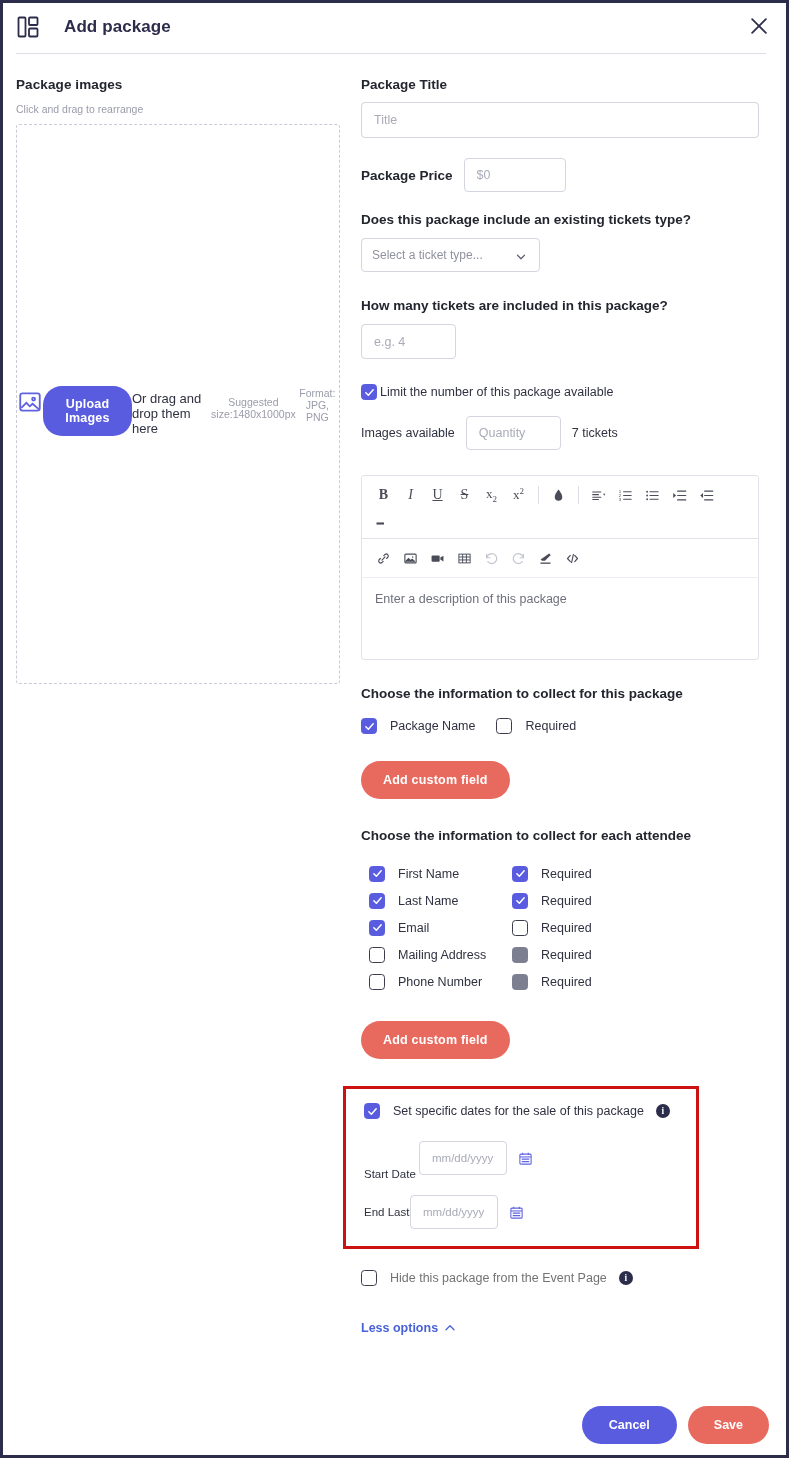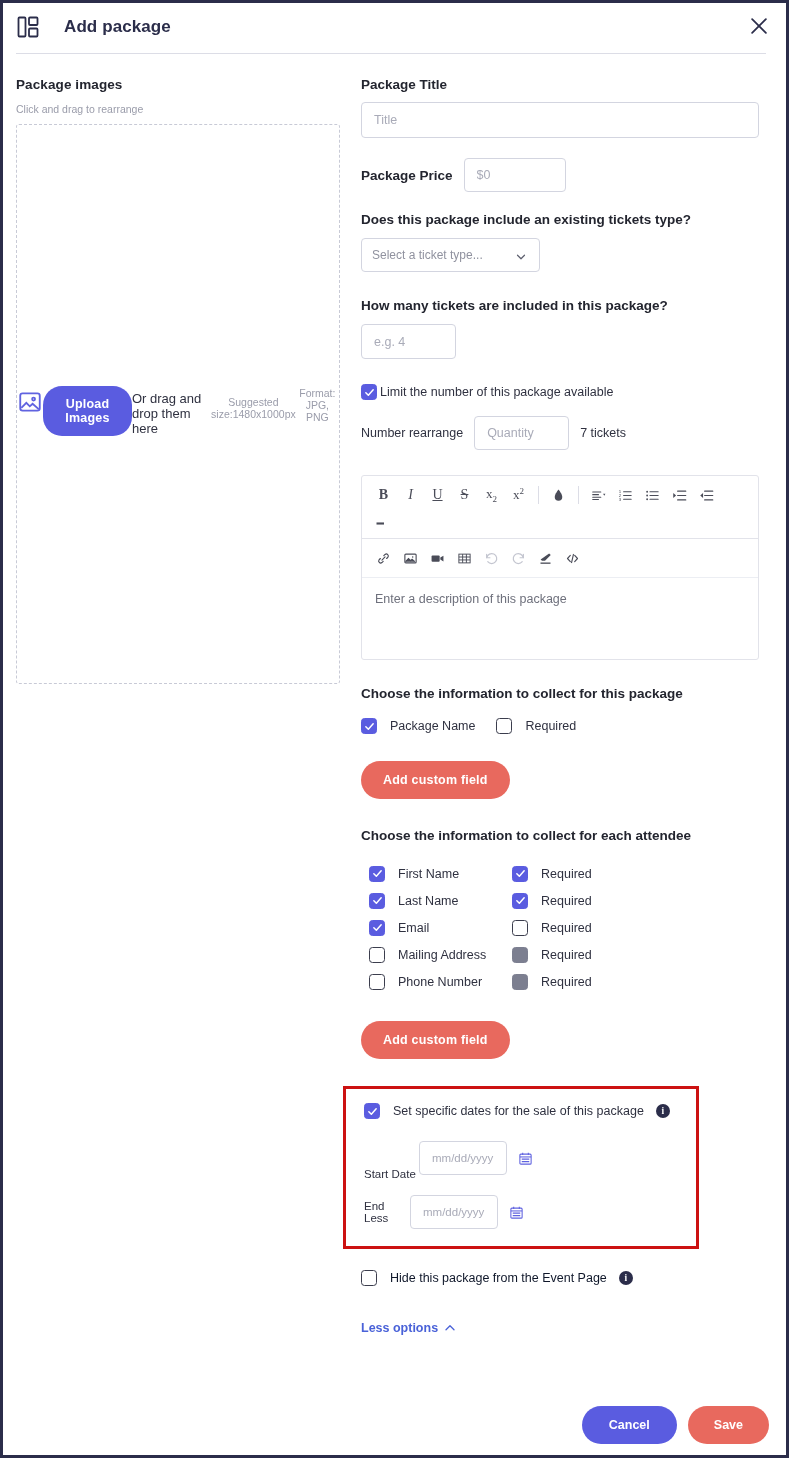--- a/index.html
+++ b/index.html
@@ -205,21 +205,21 @@
   }
   .date-row { display: flex; align-items: center; margin-top: 17px; }
   .date-label { width: 54px; font-size: 11.5px; color: #2f3140; }
   .date-input { width: 88px; height: 34px; font-size: 11.5px; }
   .cal-icon { margin-left: 11px; width: 15px; height: 15px; color: #6063e0; cursor: pointer; }
   #date-row-start .date-label { width: 55px; margin-top: 32px; }
   #date-row-end  { margin-top: 15px; }
   #date-row-end .date-label { width: 46px; }
 
   #hide-row { margin-top: 21px; display: flex; align-items: center; }
-  #hide-label { margin-left: 13px; font-size: 12.5px; color: #0f172a; }
+  #hide-label { margin-left: 13px; font-size: 12.5px; color: #737373; }
 
   #less-options {
     margin-top: 35px;
     display: inline-flex; align-items: center; gap: 6px;
     font-size: 12.5px; font-weight: bold; color: #4a62d8;
     cursor: pointer;
   }
   #less-chevron { width: 12px; height: 12px; }
 
   
@@ -310,21 +310,21 @@
       <div id="limit-row" class="cb-row">
         <span class="cb on">
           <svg class="tick" viewBox="0 0 24 24" fill="none" stroke="currentColor" stroke-width="3.2" stroke-linecap="round" stroke-linejoin="round">
               <polyline points="4,12.5 9.5,18 20,6"></polyline>
             </svg>
         </span>
         <span class="cb-label">Limit the number of this package available</span>
       </div>
 
       <div id="num-avail-row">
-        <span id="num-avail-label">Number rearrange</span>
+        <span id="num-avail-label">Images available</span>
         <input id="qty-input" class="txt-input" type="text" placeholder="Quantity" style="">
         <span id="tickets-count">7 tickets</span>
       </div>
 
       
       <div id="editor">
         <div id="tb-row1">
           <span class="tb-btn">
               <b style="font-family:'Liberation Serif',serif;font-size:14px;">B</b>
             </span>
@@ -558,21 +558,21 @@
               <line x1="3" y1="9.5" x2="21" y2="9.5"></line>
               <line x1="7.5" y1="2.8" x2="7.5" y2="6.4"></line>
               <line x1="16.5" y1="2.8" x2="16.5" y2="6.4"></line>
               <rect x="6" y="12" width="12" height="2" fill="currentColor" stroke="none"></rect>
               <rect x="6" y="16" width="12" height="2" fill="currentColor" stroke="none"></rect>
             </svg>
           </span>
         </div>
 
         <div class="date-row" id="date-row-end">
-          <span class="date-label">End Less</span>
+          <span class="date-label">End Last</span>
           <input class="txt-input date-input" type="text" placeholder="mm/dd/yyyy" style="">
           <span class="cal-icon">
             <svg viewBox="0 0 24 24" fill="none" stroke="currentColor" stroke-width="1.7">
               <rect x="3" y="5" width="18" height="16" rx="1.6"></rect>
               <line x1="3" y1="9.5" x2="21" y2="9.5"></line>
               <line x1="7.5" y1="2.8" x2="7.5" y2="6.4"></line>
               <line x1="16.5" y1="2.8" x2="16.5" y2="6.4"></line>
               <rect x="6" y="12" width="12" height="2" fill="currentColor" stroke="none"></rect>
               <rect x="6" y="16" width="12" height="2" fill="currentColor" stroke="none"></rect>
             </svg>

